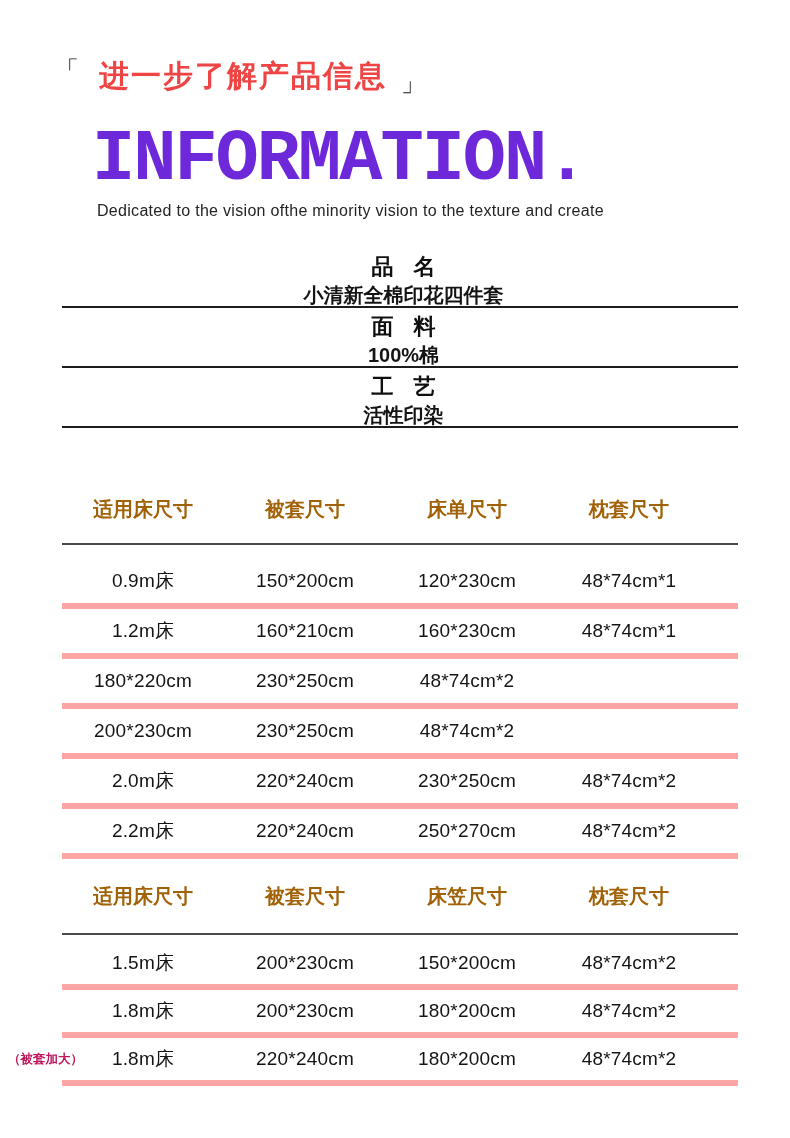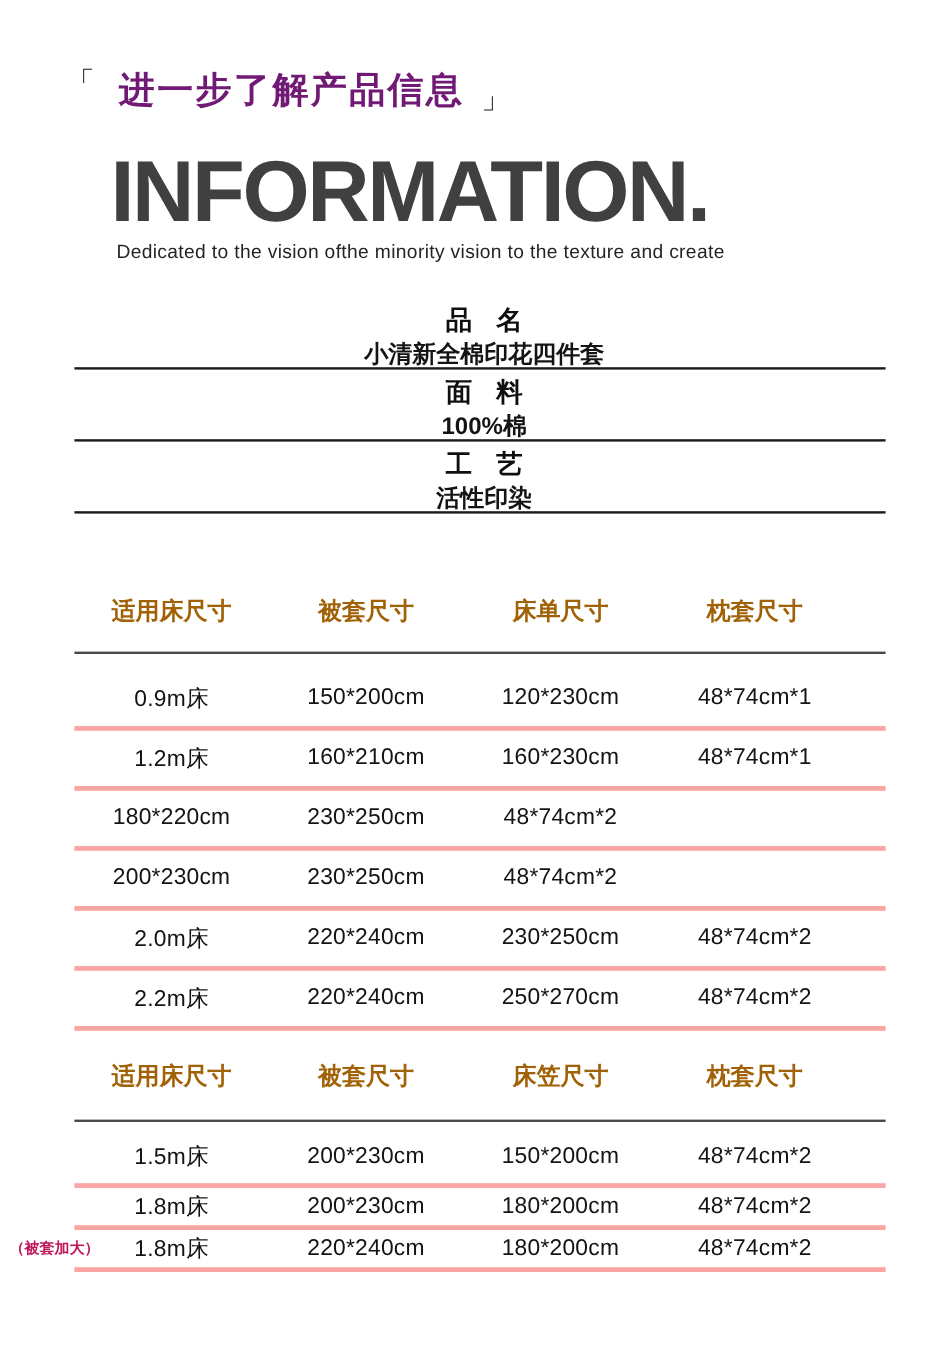--- a/index.html
+++ b/index.html
@@ -16,28 +16,28 @@
   
   .quote-row {
     position:absolute; left:55px; top:56px;
     display:flex; align-items:flex-start;
   }
   .bracket { font-size:24px; font-weight:400; color:#111; line-height:1; }
   .bracket.bl { margin-top:2px; }
   .bracket.br { align-self:flex-end; margin-bottom:0px; }
   .quote-text {
     font-size:30px; font-weight:600; letter-spacing:2px;
-    color:#701a75; line-height:1.3; margin:0 14px 0 20px;
+    color:#ef4444; line-height:1.3; margin:0 14px 0 20px;
   }
 
   
   .title {
     position:absolute; left:92px; top:124px;
     font-size:72px; font-weight:900; letter-spacing:-2px;
-    color:#404040; line-height:1.0;
+    color:#6d28d9; line-height:1.0;font-family:Liberation Mono, monospace;
   }
   .subtitle {
     position:absolute; left:97px; top:202px;
     font-size:16px; color:#242424; letter-spacing:0.3px;
   }
 
   
   .info-table { position:absolute; left:62px; top:248px; width:676px; }
   .info-row {
     height:60px;
@@ -59,27 +59,27 @@
     border-bottom:2px solid #4a4a4a;
     padding-right:28px;
   }
   .t1 .size-header { height:70px; }
   .t2 .size-header { height:76px; }
   .size-header .hcell { font-size:20px; font-weight:700; color:#a16207; }
   .size-row {
     position:relative;
     display:grid; grid-template-columns:repeat(4,1fr);
     align-items:center; text-align:center;
-    border-bottom:4px solid #fca5a5;
+    border-bottom:6px solid #fca5a5;
     padding-right:28px;
     height:50px;
   }
   .size-row.tall  { height:64px; padding-top:14px; }
   .size-row.tall2 { height:55px; padding-top:7px; }
-  .size-row.h48   { height:35px; }
+  .size-row.h48   { height:48px; }
   .size-row .cell { font-size:19px; font-weight:500; color:#141414; letter-spacing:0.2px; }
   .row-note {
     position:absolute; left:-54px; top:50%;
     transform:translateY(-50%);
     font-size:12.5px; font-weight:700; color:#be185d;
     white-space:nowrap;
   }
 </style>
 </head>
 <body>

